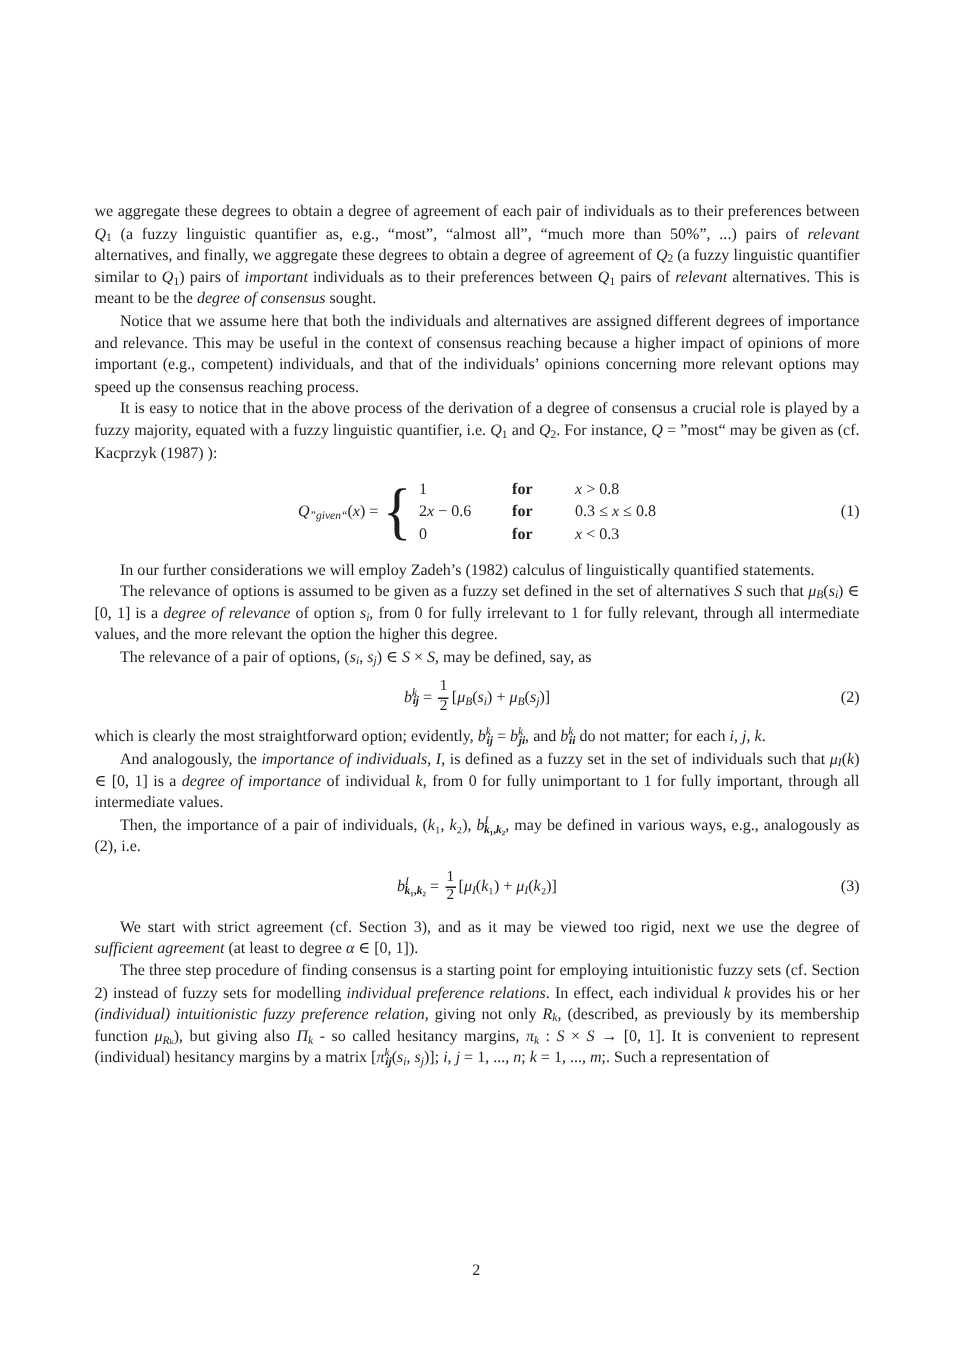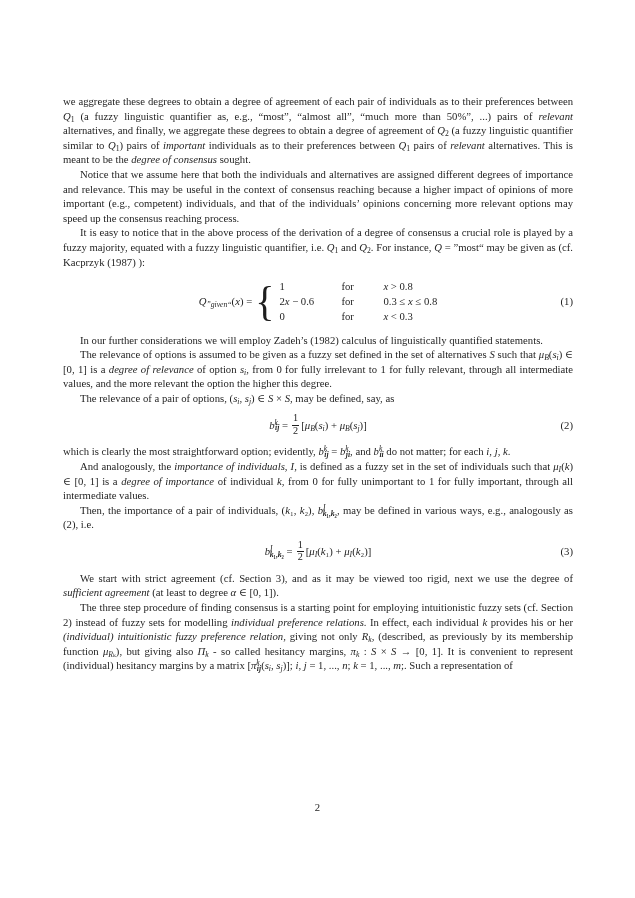--- a/index.html
+++ b/index.html
@@ -12,20 +12,21 @@
     height: 898px;
     position: relative;
     font-family: "Liberation Serif", "DejaVu Serif", serif;
     color: #1e1e1e;
     -webkit-font-smoothing: antialiased;
   }
   .page {
     position: absolute;
     inset: 0;
     background: #ffffff;
+    margin-top: 40px;
   }
   .textblock {
     position: absolute;
     left: 63px;
     top: 94px;
     width: 510px;
     font-size: 10.7px;
     line-height: 14.6px;
     text-align: justify;
   }
@@ -75,21 +76,21 @@
     transform: scaleY(1.05);
     margin-right: 5px;
     line-height: 0;
   }
   .cases {
     display: inline-flex;
     flex-direction: column;
   }
   .case-row { display: flex; line-height: 14.8px; }
   .c-val { width: 62px; }
-  .c-for { width: 42px; }
+  .c-for { width: 42px; font-weight: bold; }
   .c-cond { }
   .frac {
     display: inline-block;
     vertical-align: -0.55em;
     text-align: center;
     line-height: 1.05;
     font-size: 10.2px;
     margin: 0 2px 0 1px;
   }
   .fr-num {

